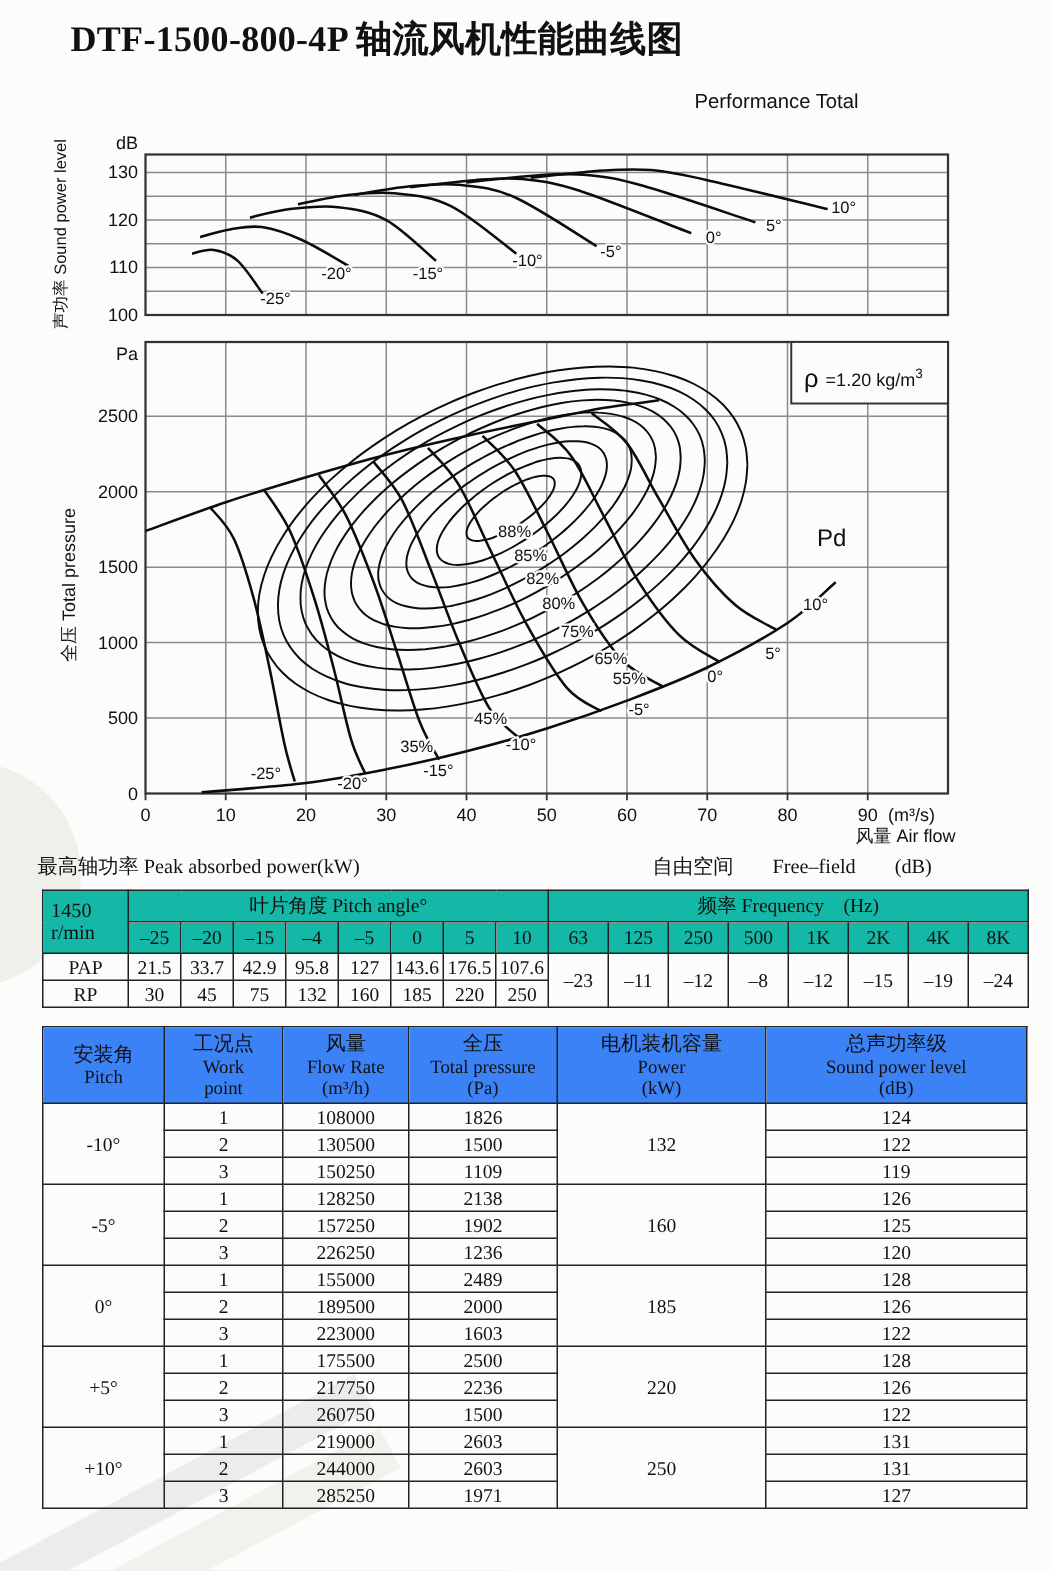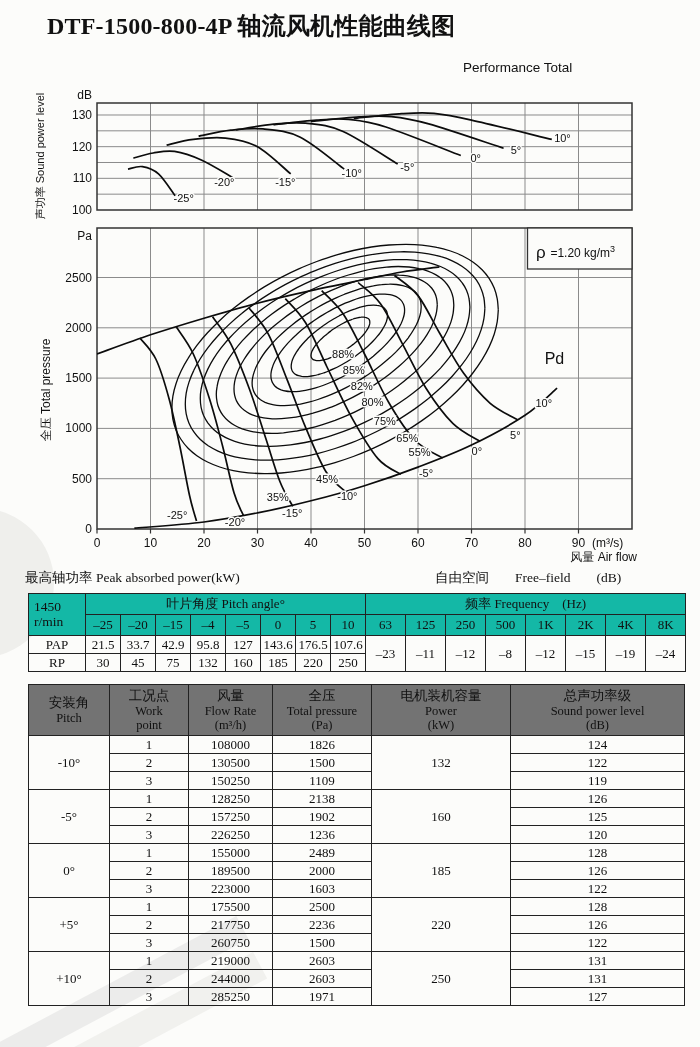--- a/index.html
+++ b/index.html
@@ -31,21 +31,21 @@
   table{position:absolute;border-collapse:collapse;table-layout:fixed;
         font-family:"Liberation Serif",serif;font-size:13px;z-index:1;}
   td,th{border:1px solid #222;text-align:center;vertical-align:middle;padding:0;font-weight:normal;
         overflow:hidden;white-space:nowrap;}
   #t1{left:28px;top:593px;width:657px;}
   #t1 .hd{background:#14b8a6;}
   #t1 tr{height:18px;}
   #t1 tr.hrow{height:21px;}
   .corner{text-align:left;padding-left:5px;line-height:1.05;font-size:13.5px;}
   #t2{left:28px;top:684px;width:656px;}
-  #t2 th{background:#737373;height:50px;line-height:1.12;}
+  #t2 th{background:#3b82f6;height:50px;line-height:1.12;}
   #t2 th .cn{font-size:13.5px;}
   #t2 th .en{font-size:12.5px;}
   #t2 td{height:17px;line-height:17px;}
   .remark{position:absolute;left:28px;top:999px;font-family:"Liberation Serif",serif;
           font-size:13px;line-height:15px;z-index:1;white-space:nowrap;}
   .remark .r2{margin-left:88px;}
 </style>
 </head>
 <body>
 

